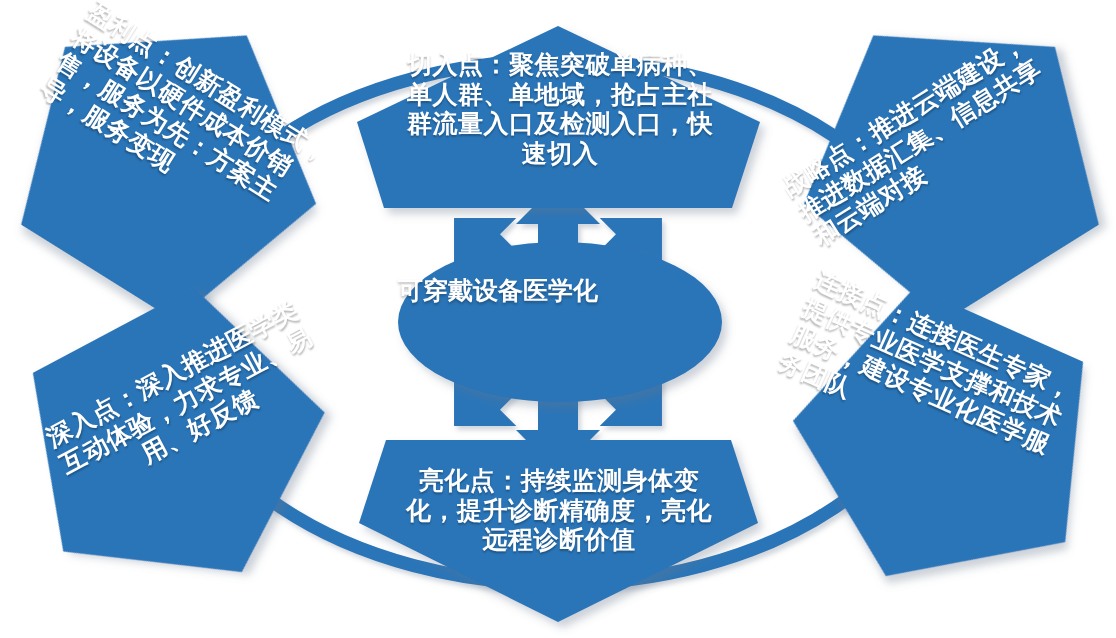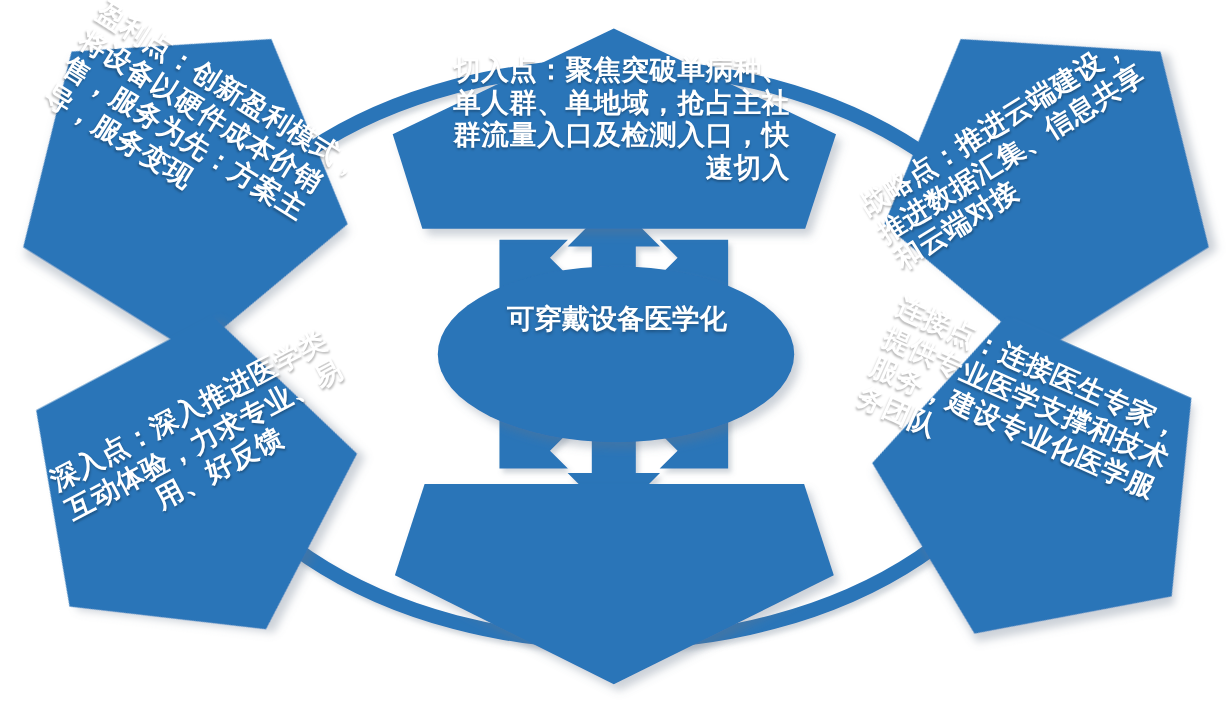--- a/index.html
+++ b/index.html
@@ -20,21 +20,21 @@
     line-height:1.18;
     letter-spacing:0.5px;
     text-shadow:0 2px 2px rgba(0,0,0,0.28);
     white-space:pre-wrap;
     box-sizing:border-box;
   }
   .center-text{
     position:absolute;
     color:#ffffff;
     font-weight:700;
-    text-align:center;
+    text-align:left;
     line-height:1.45;
     text-shadow:0 2px 3px rgba(0,0,0,0.3);
     box-sizing:border-box;
   }
 </style>
 </head>
 <body>
 
 <div id="stage">
 
@@ -103,28 +103,29 @@
       <polygon fill="#2A74B8" points="178,588 326,486 269,314 87,314 30,486"></polygon>
     </g>
   </svg>
 
   <div class="txtlayer">
 
     <div class="center-text" style="left:398px;top:272px;width:326px;font-size:25px;">
       <div>可穿戴设备医学化</div>
     </div>
 
-    <div class="node-text" style="left:402px;top:50px;width:316px;font-size:25px;text-align:right;">切入点：聚焦突破单病种、单人群、单地域，抢占主社群流量入口及检测入口，快速切入</div>
+    <div class="node-text" style="left:402px;top:50px;width:316px;font-size:25px;text-align:center;">切入点：聚焦突破单病种、单人群、单地域，抢占主社群流量入口及检测入口，快速切入</div>
 
     <div class="node-text" style="left:778px;top:92px;width:296px;font-size:25px;text-align:left;
                 transform:rotate(-32deg);transform-origin:50% 50%;">战略点：推进云端建设，推进数据汇集、信息共享和云端对接</div>
 
     <div class="node-text" style="left:786px;top:318px;width:286px;font-size:25px;text-align:left;
                 transform:rotate(24deg);transform-origin:50% 50%;">连接点：连接医生专家，提供专业医学支撑和技术服务，建设专业化医学服务团队</div>
 
+    <div class="node-text" style="left:404px;top:466px;width:310px;font-size:25px;text-align:center;">亮化点：持续监测身体变化，提升诊断精确度，亮化远程诊断价值</div>
 
     <div class="node-text" style="left:36px;top:356px;width:300px;font-size:25px;text-align:center;
                 transform:rotate(-28deg);transform-origin:50% 50%;">深入点：深入推进医学类互动体验，力求专业、易用、好反馈</div>
 
     <div class="node-text" style="left:44px;top:66px;width:296px;font-size:25px;text-align:left;
                 transform:rotate(32deg);transform-origin:50% 50%;">盈利点：创新盈利模式，将设备以硬件成本价销售，服务为先：方案主导，服务变现</div>
 
   </div>
 </div>
 

